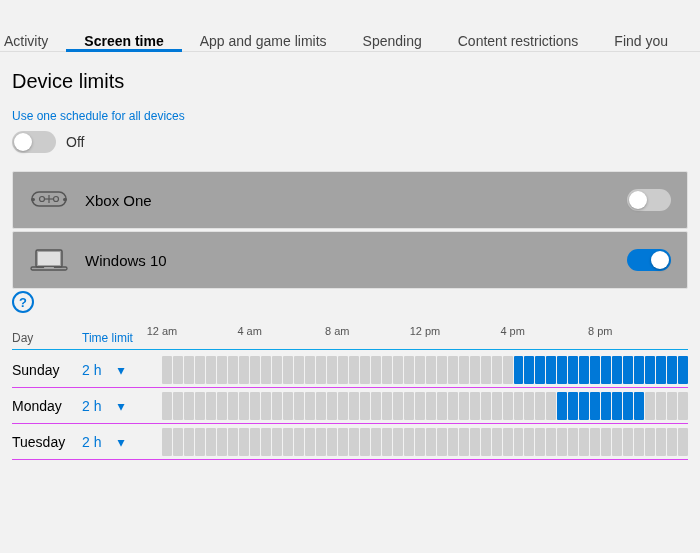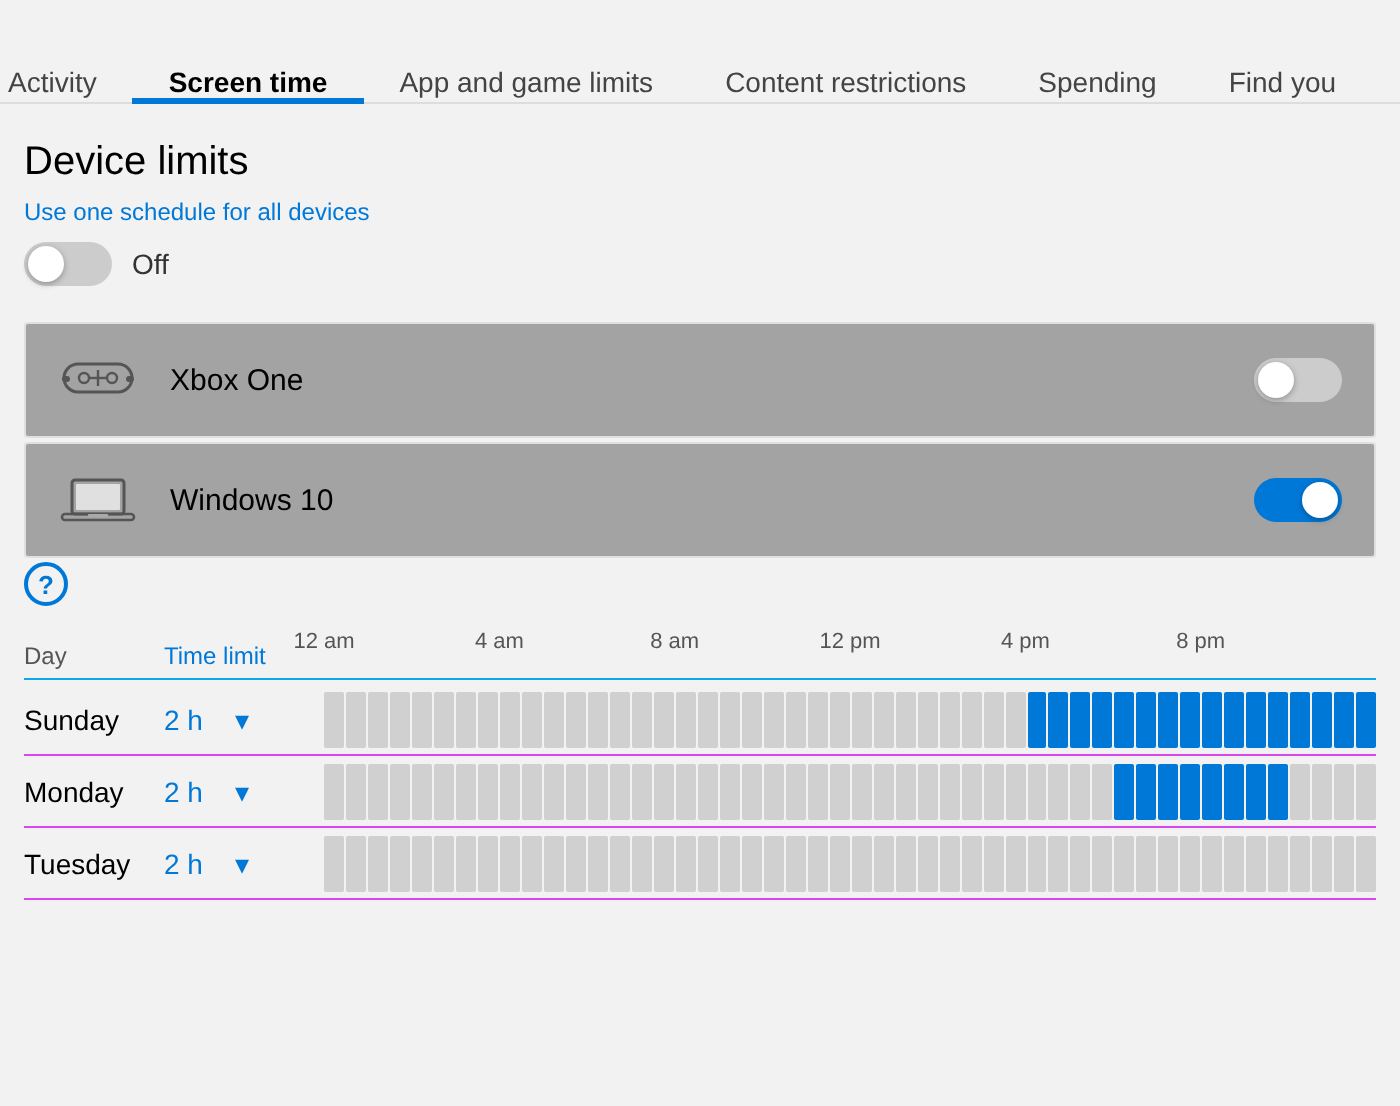--- a/index.html
+++ b/index.html
@@ -43,21 +43,21 @@
 
     
     .content {
       background: #f2f2f2;
       padding: 18px 12px 0 12px;
     }
 
     .device-limits-title {
       font-size: 20px;
       font-weight: 400;
-      margin-bottom: 6px;
+      margin-bottom: 16px;
     }
     .schedule-label {
       font-size: 12px;
       margin-bottom: 8px;
       color: #333;
     }
     .schedule-label span {
       color: #0078d7;
     }
 
@@ -214,24 +214,24 @@
   <div class="nav-item">
     <span>Activity</span>
   </div>
   <div class="nav-item active">
     <span>Screen time</span>
   </div>
   <div class="nav-item">
     <span>App and game limits</span>
   </div>
   <div class="nav-item">
+    <span>Spending</span>
+  </div>
+  <div class="nav-item">
     <span>Content restrictions</span>
-  </div>
-  <div class="nav-item">
-    <span>Spending</span>
   </div>
   <div class="nav-item">
     <span>Find you</span>
   </div>
 </div>
 
 <div class="content">
 
   
   <div class="device-limits-title">Device limits</div>

